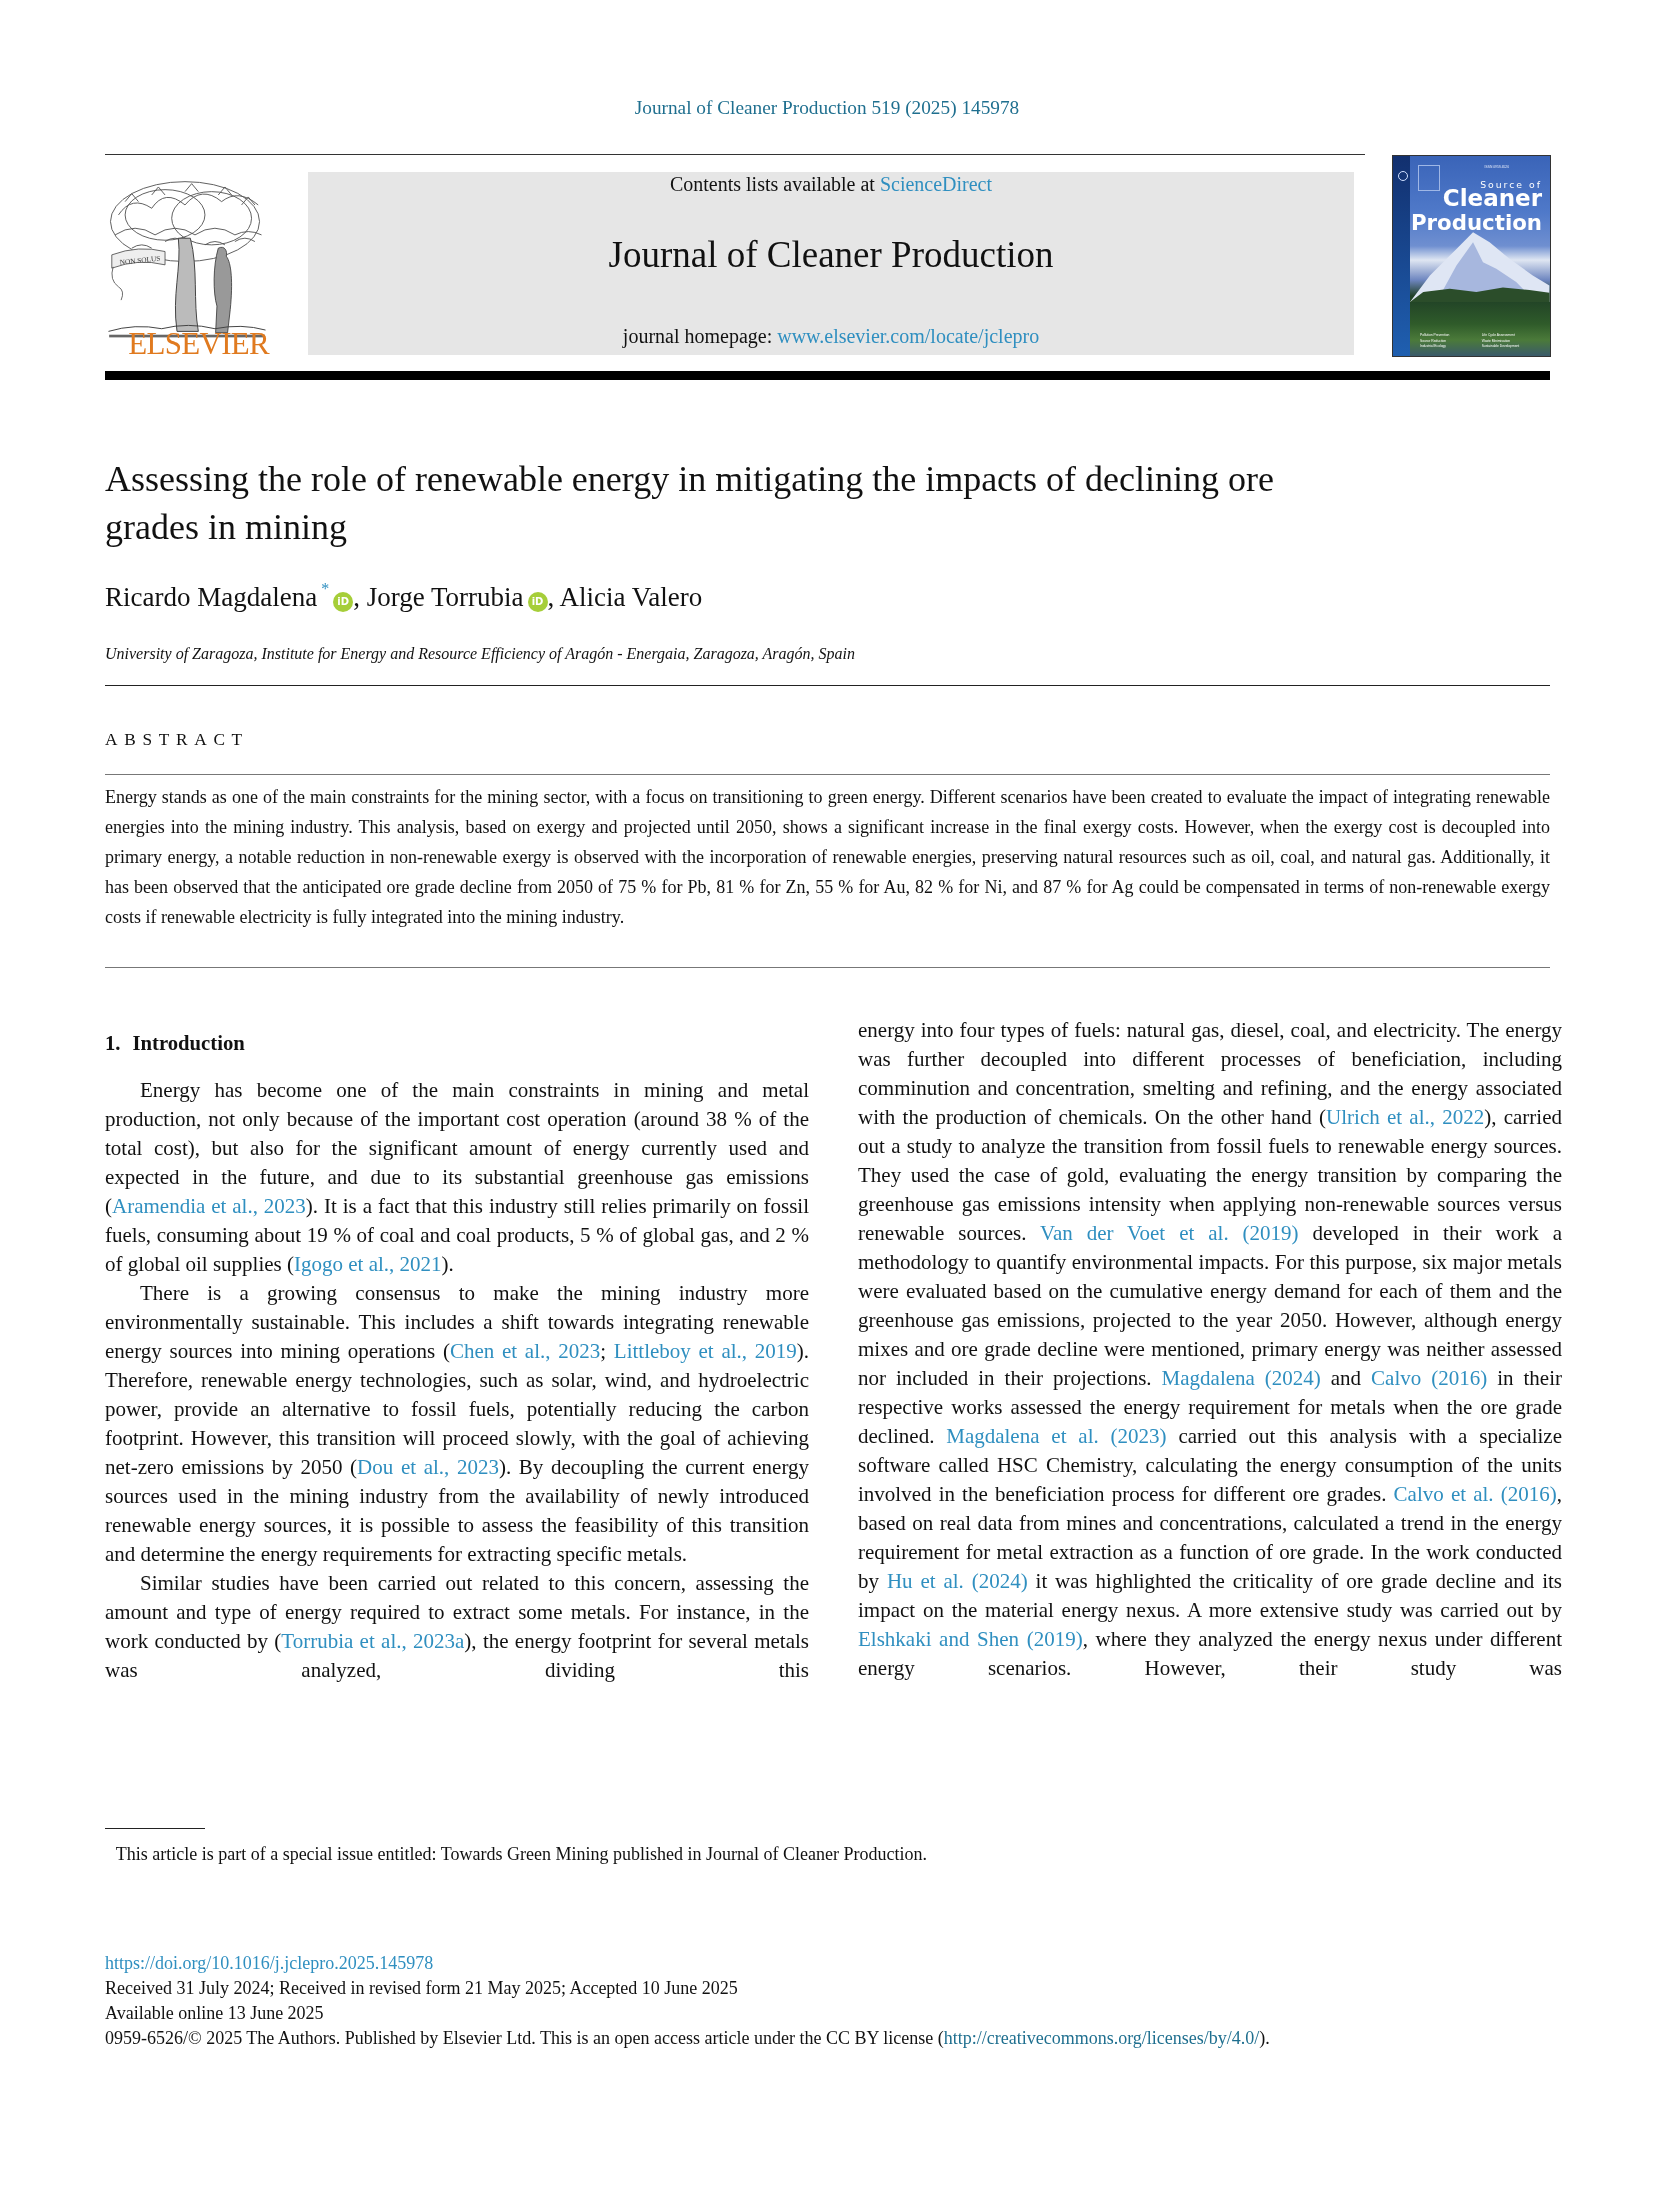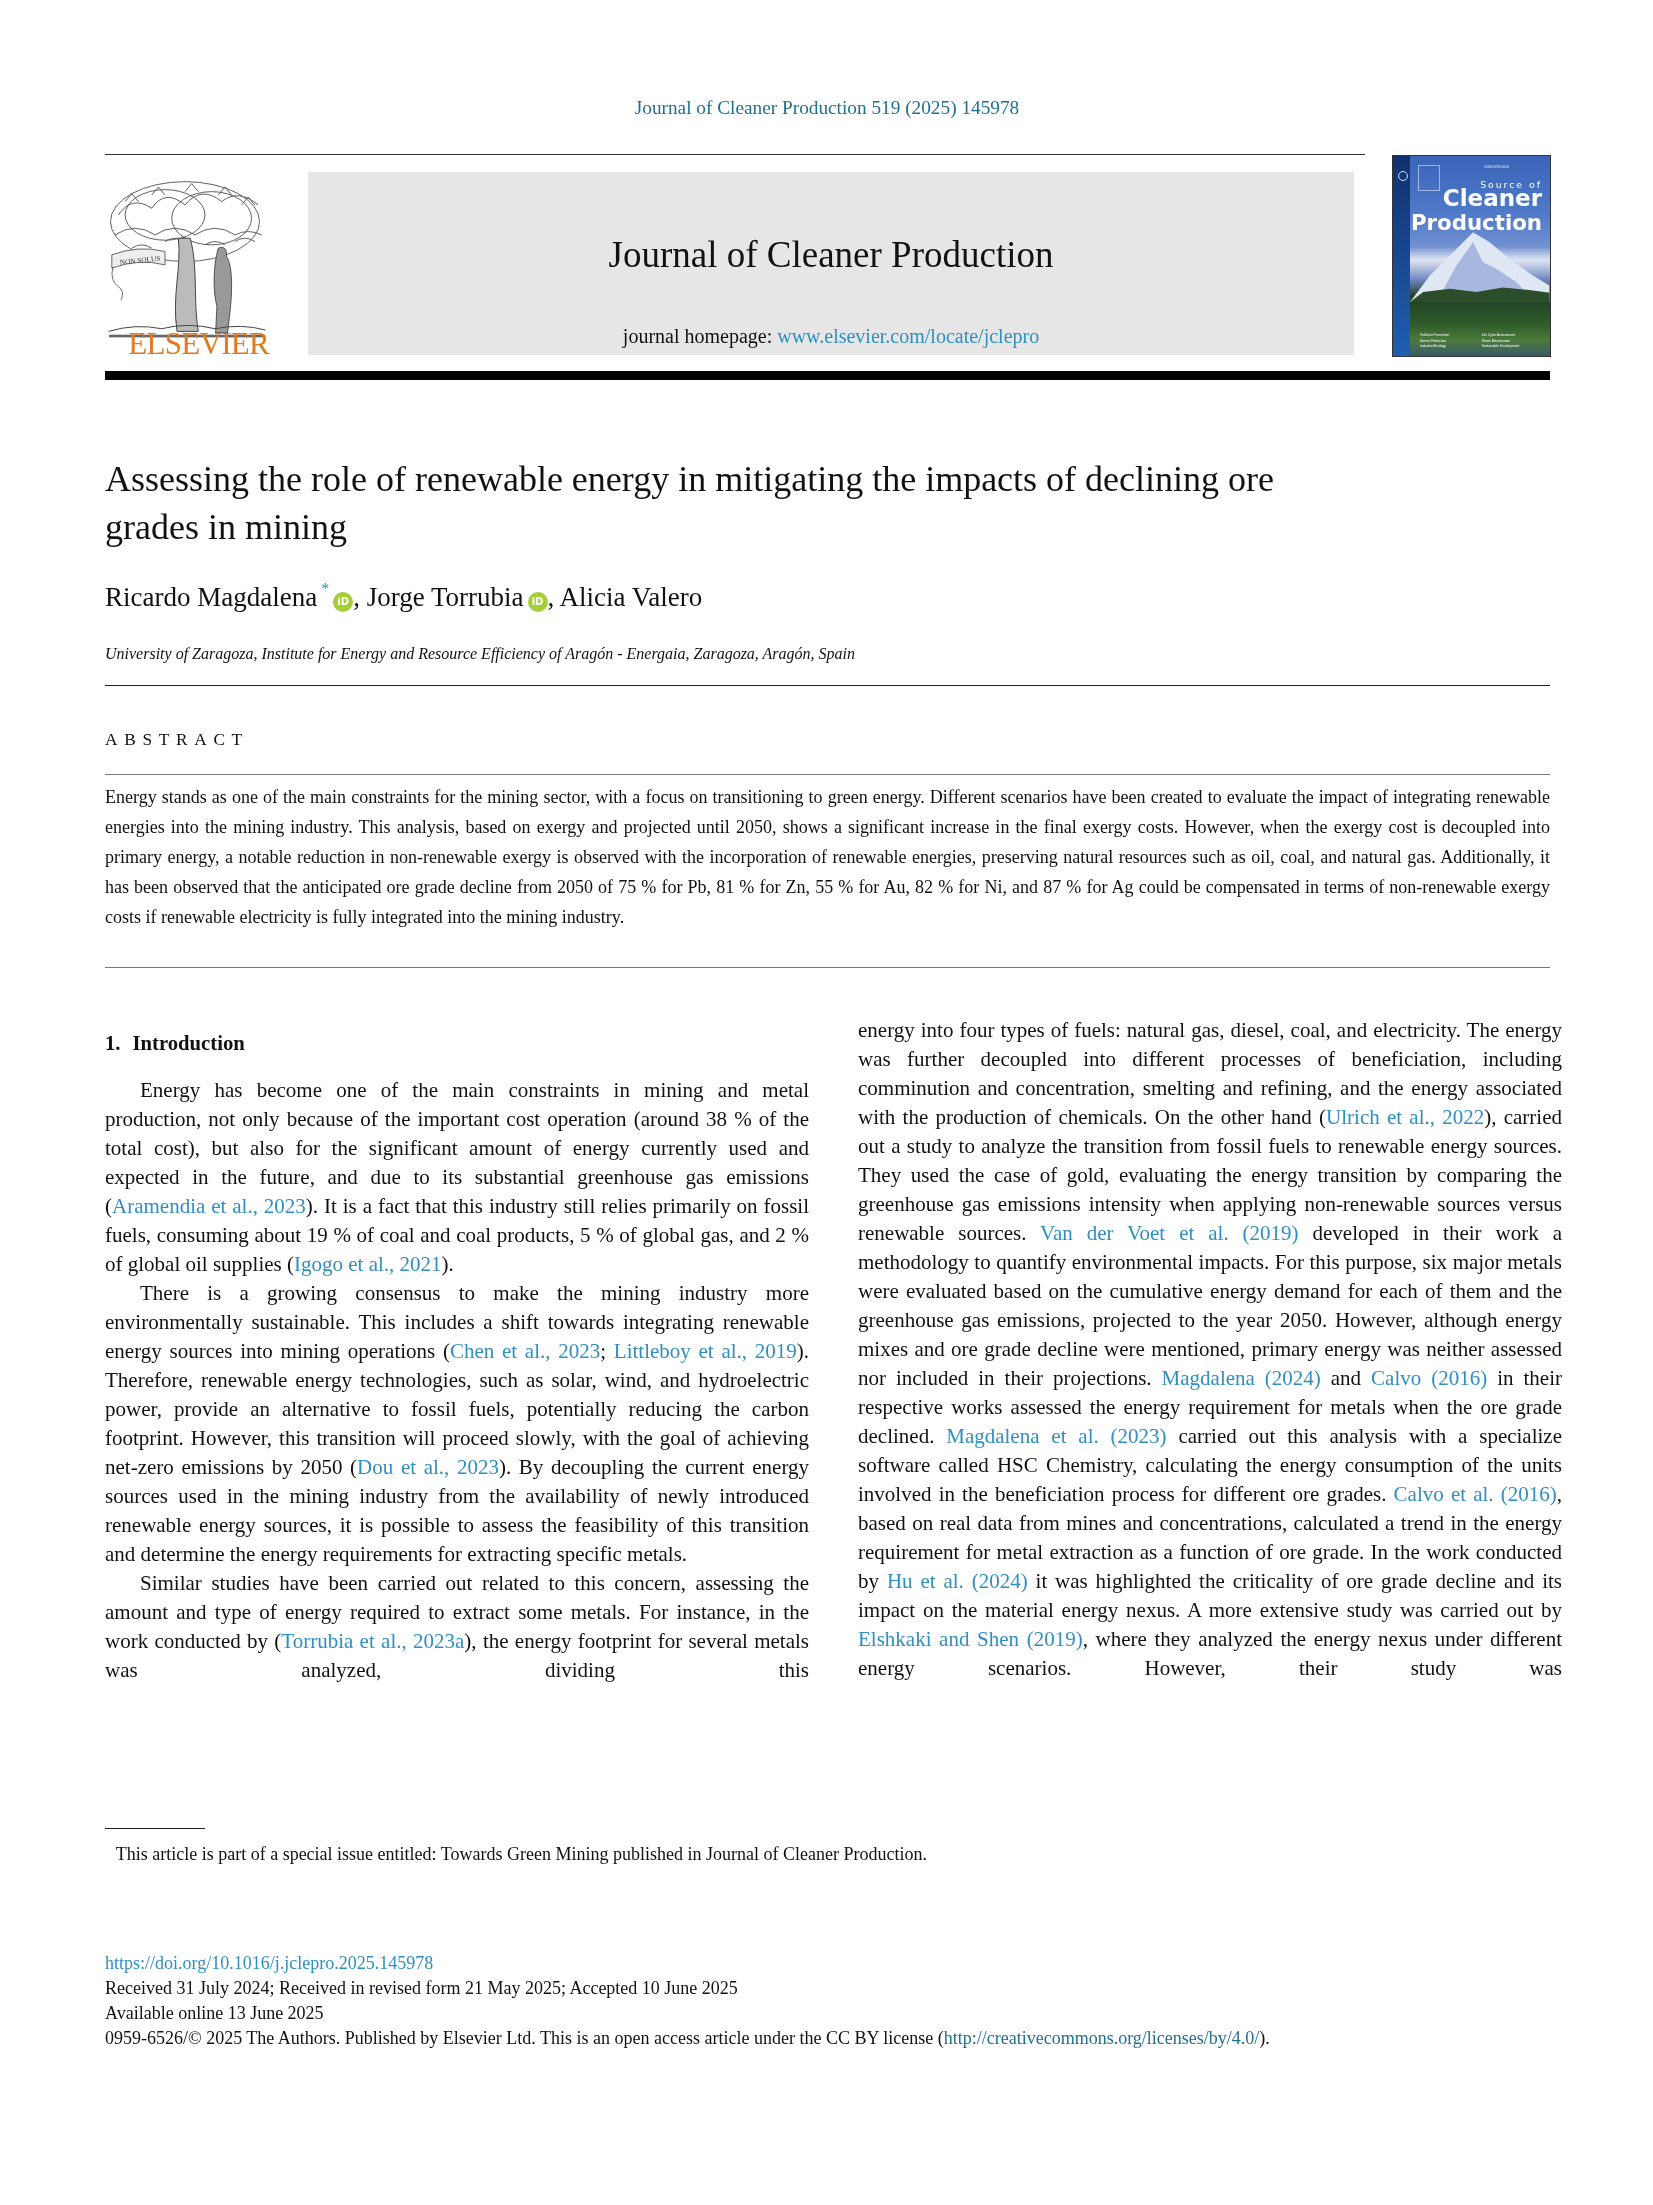--- a/index.html
+++ b/index.html
@@ -143,20 +143,23 @@
     <text x="22" y="132" font-size="11" font-family="Liberation Serif, serif" fill="#333" transform="rotate(-6 50 130)">NON SOLUS</text>
     <path d="M12 138 q-6 20 8 30 q10 6 4 20" fill="none" stroke="#555" stroke-width="1.3"></path>
 
     <path d="M5 235 q40 -12 80 -4 q40 -10 80 0 q40 -8 76 2" fill="none" stroke="#444" stroke-width="1.5"></path>
     <rect x="6" y="240" width="234" height="4" fill="#666"></rect>
   </svg>
   <div style="position:absolute;left:0;top:151px;width:164px;text-align:right;font-family:'Liberation Serif',serif;font-size:31px;color:#e07a1f;letter-spacing:-0.7px;">ELSEVIER</div>
 </div>
 
 <div class="abs gray-box">
+  <div class="contents">
+    <span>Contents lists available at </span><span class="link">ScienceDirect</span>
+  </div>
   <div class="jtitle">Journal of Cleaner Production</div>
   <div class="homepage">
     <span>journal homepage: </span><span class="link">www.elsevier.com/locate/jclepro</span>
   </div>
 </div>
 
 <div class="abs cover">
   <div class="spine"></div>
   <div class="spine-dot"></div>
   <div class="mini-logo"></div>

